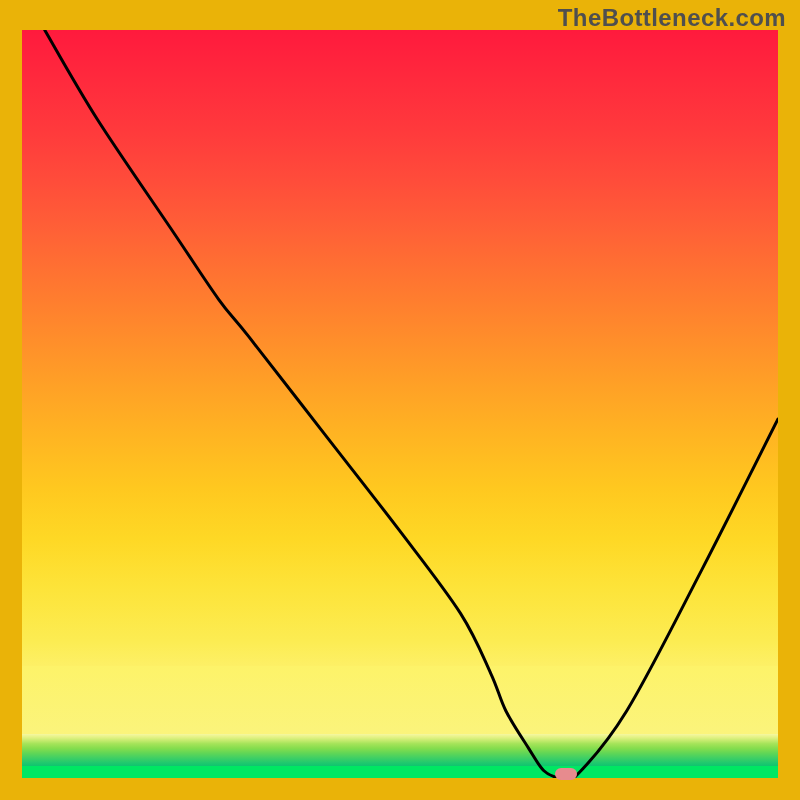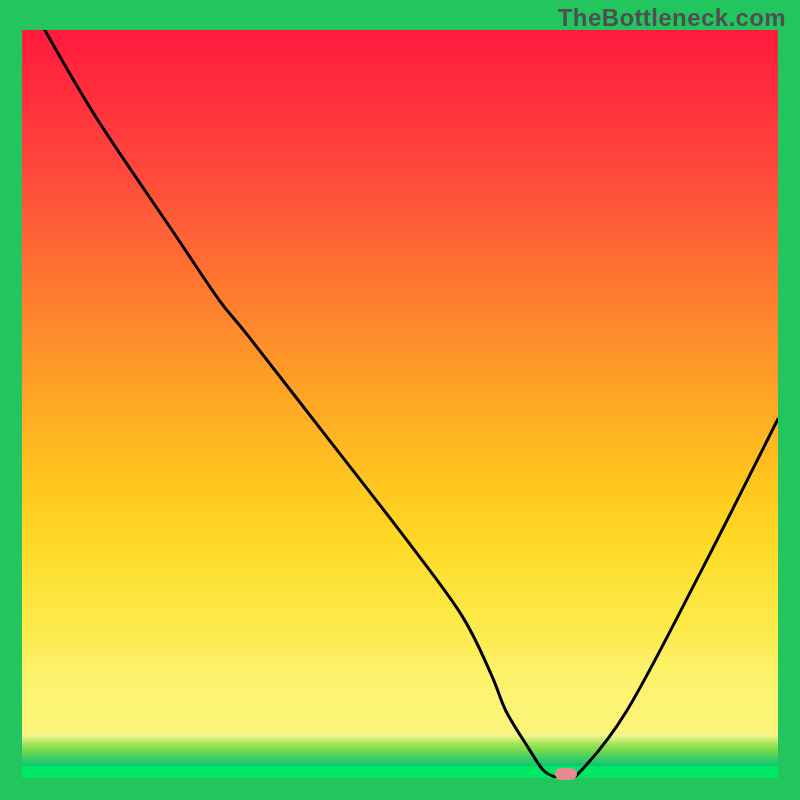--- a/index.html
+++ b/index.html
@@ -8,21 +8,21 @@
     width: 800px;
     height: 800px;
     background: #000;
     overflow: hidden;
     font-family: Arial, Helvetica, sans-serif;
   }
   .frame {
     position: relative;
     width: 800px;
     height: 800px;
-    background: #22c55e;
+    background: #eab308;
   }
   .watermark {
     position: absolute;
     top: 4px;
     right: 14px;
     color: #4f4f4f;
     font-size: 24px;
     font-weight: 600;
     letter-spacing: 0.4px;
     z-index: 5;

